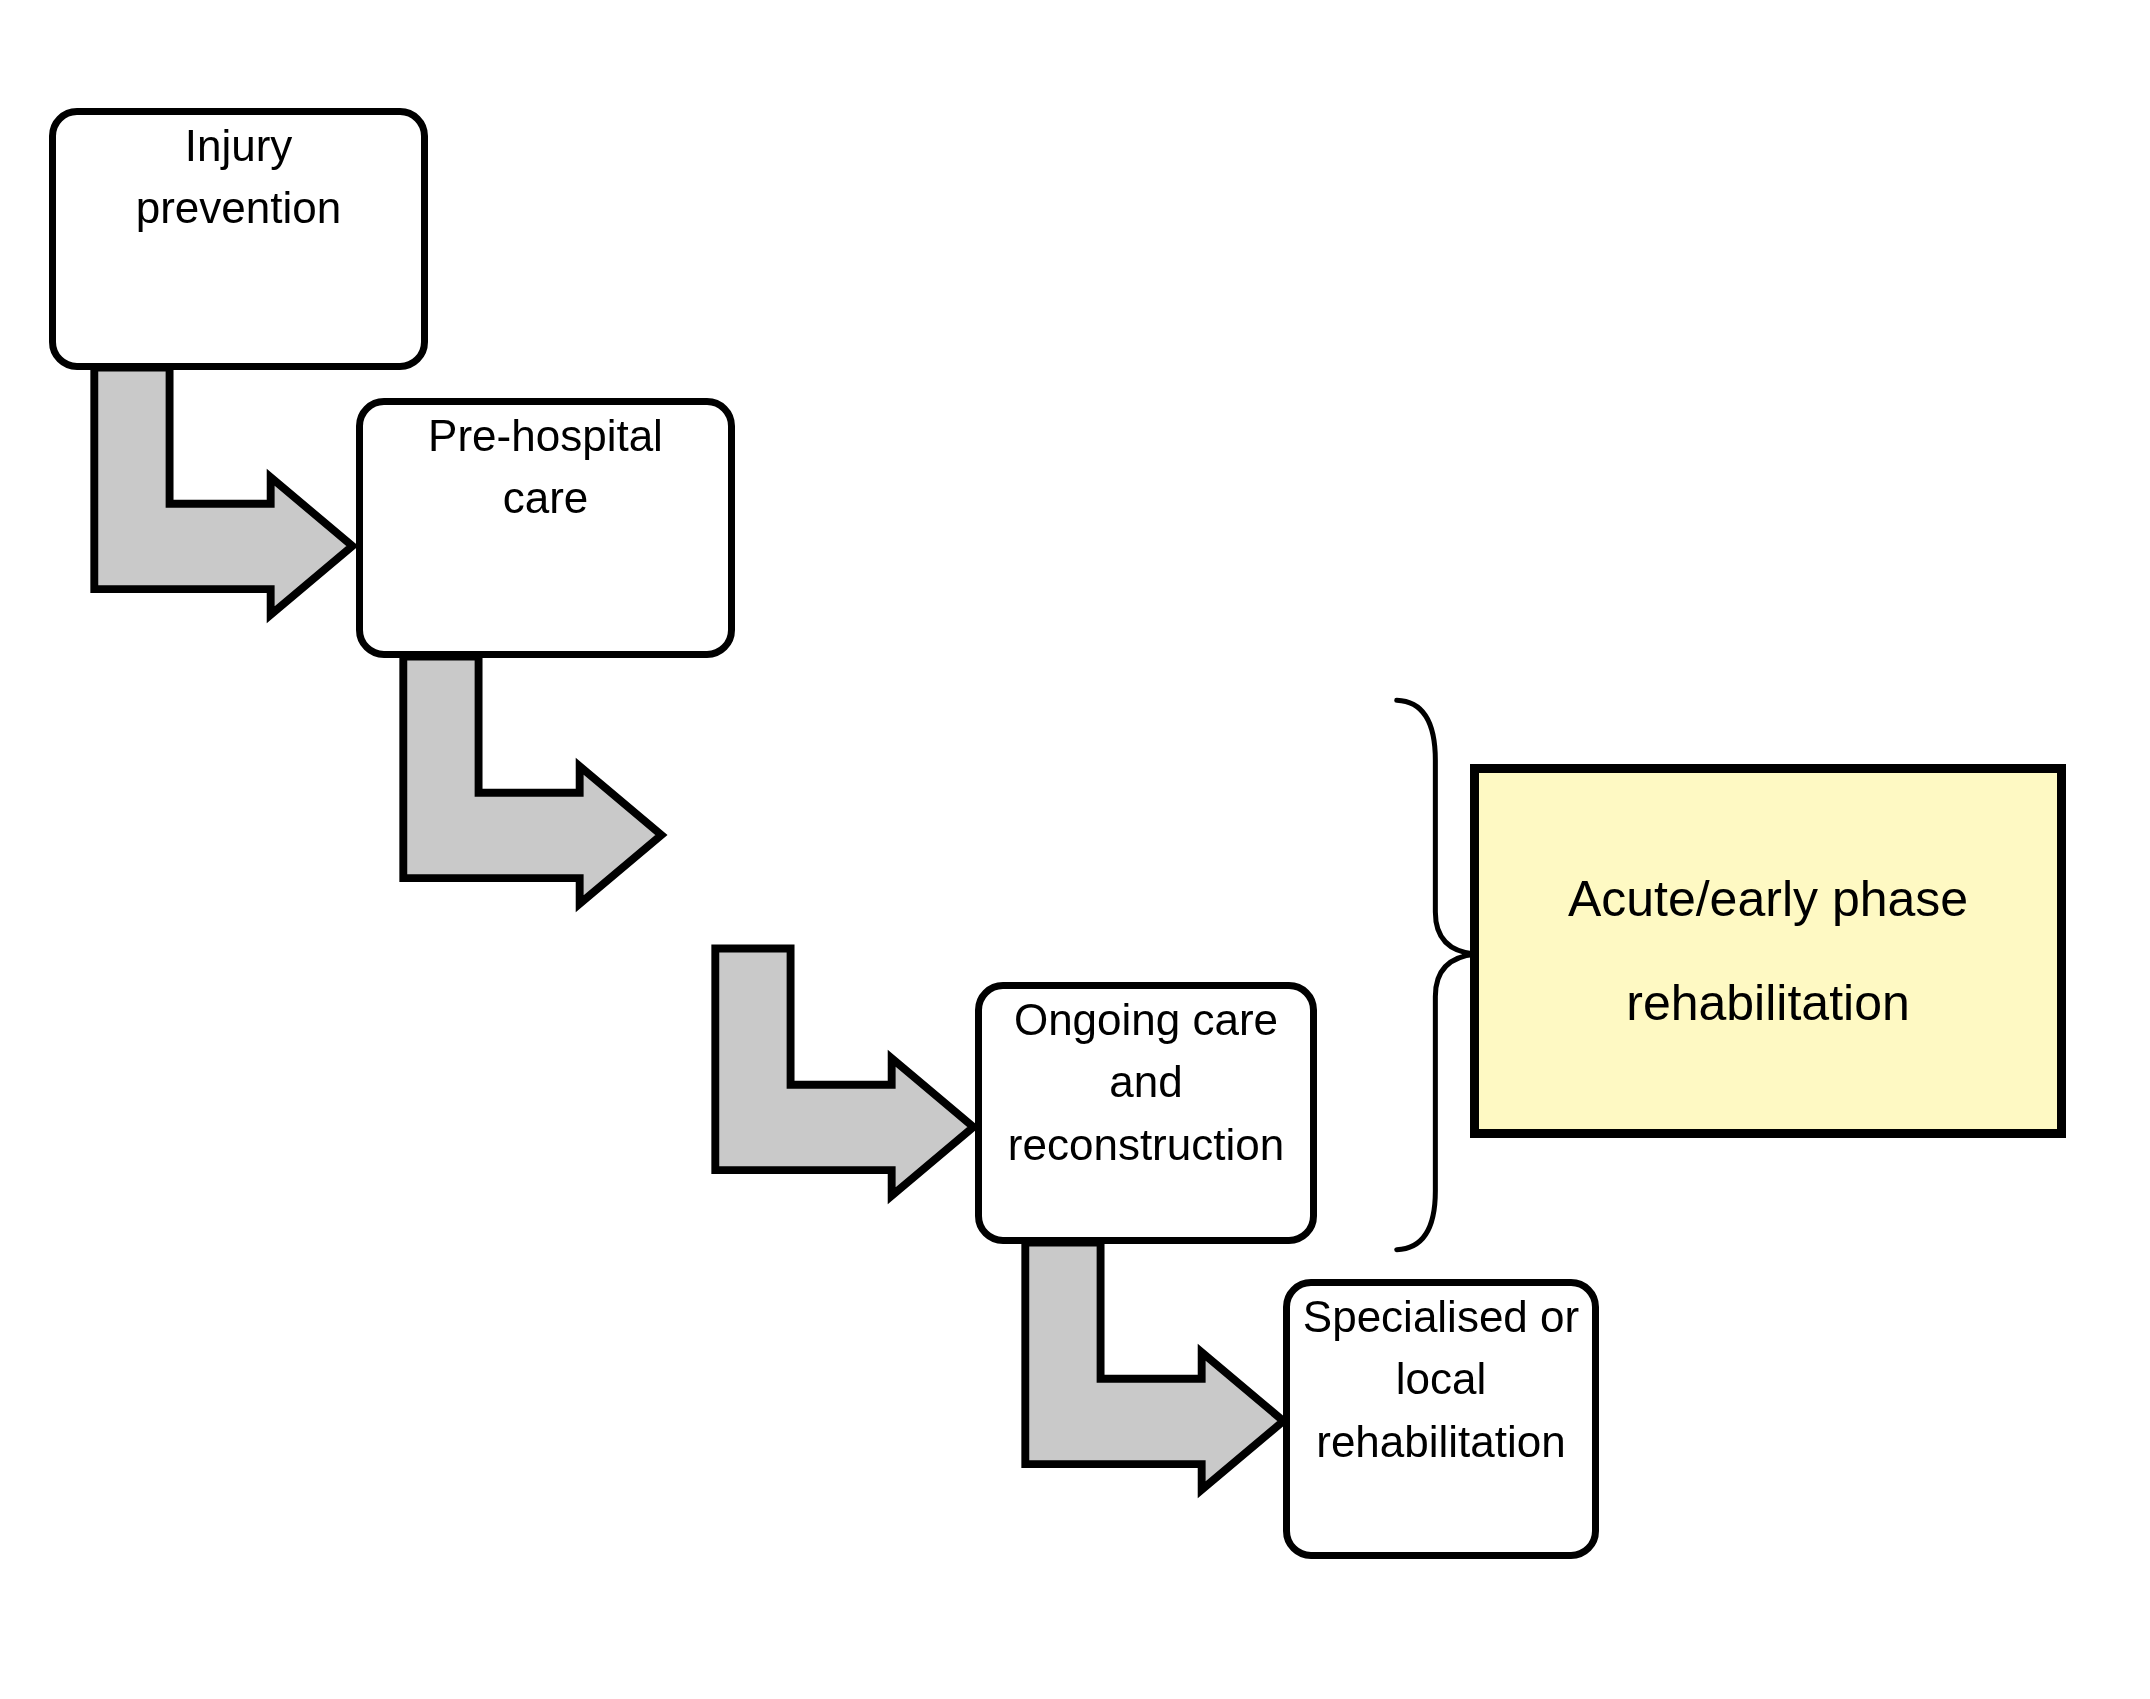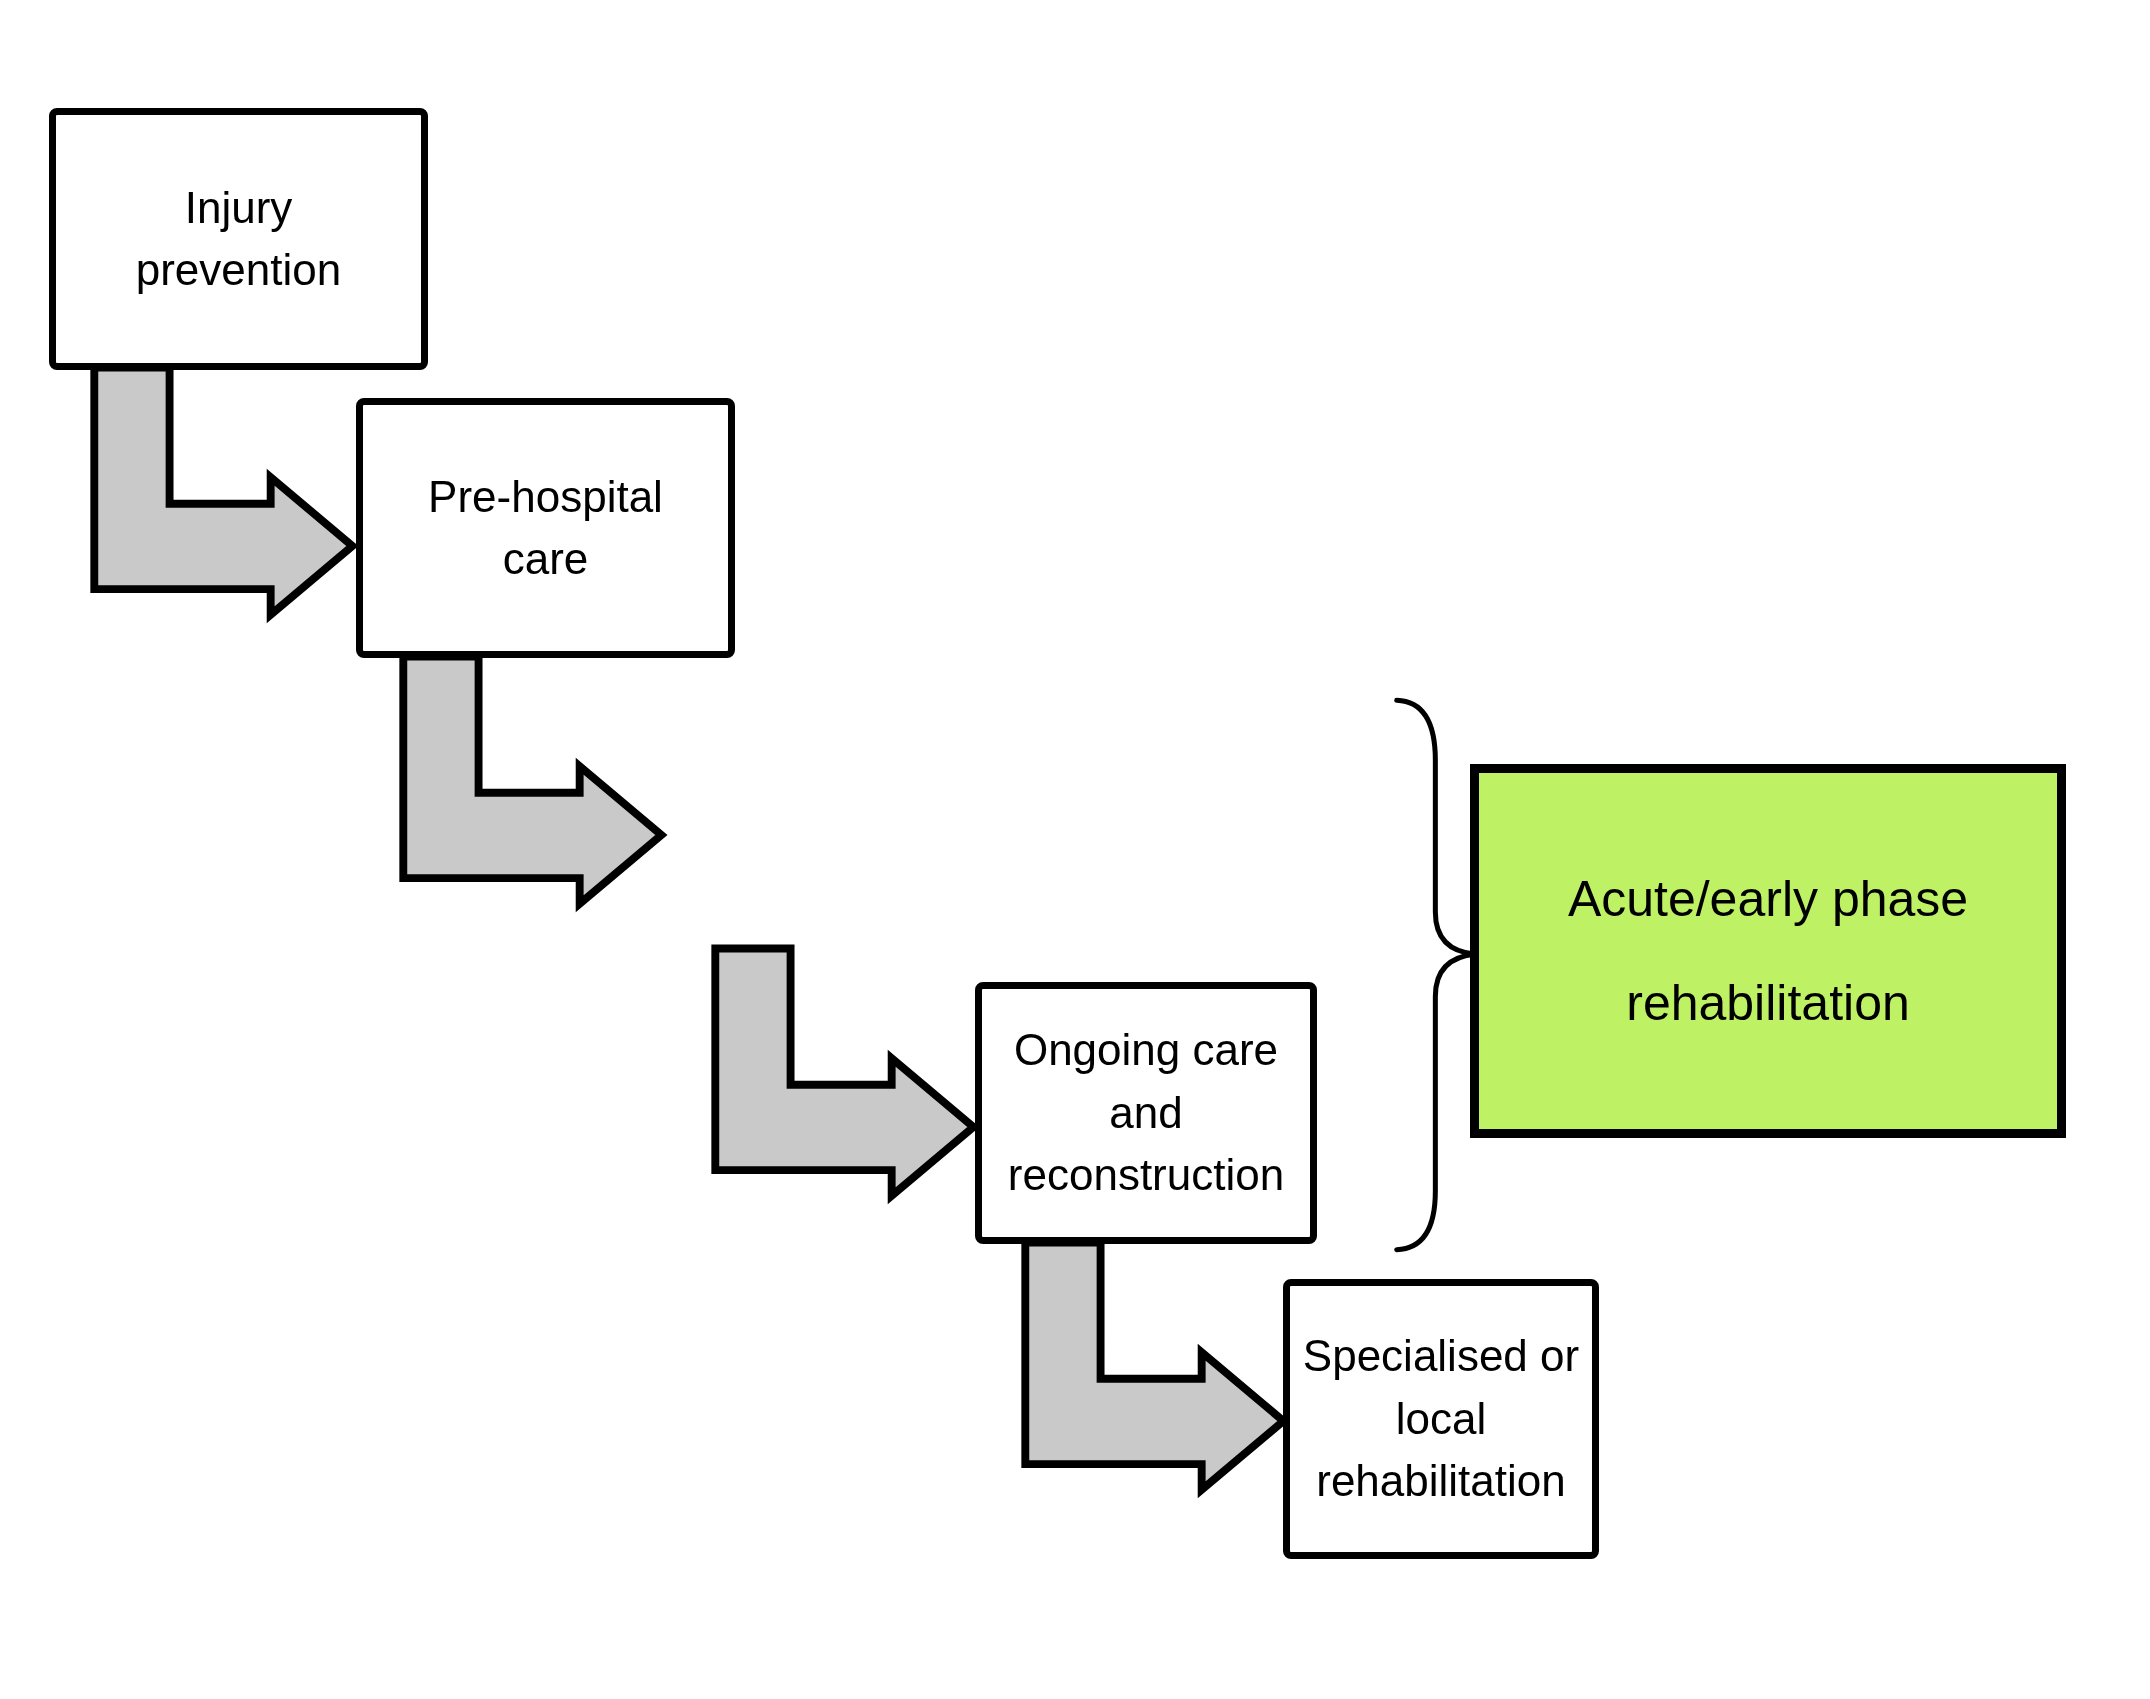--- a/index.html
+++ b/index.html
@@ -13,23 +13,22 @@
     height: 1700px;
     background: #ffffff;
     font-family: "Liberation Sans", sans-serif;
     overflow: hidden;
   }
   .flow-box {
     position: absolute;
     box-sizing: border-box;
     background: #ffffff;
     border: 7.2px solid #000000;
-    border-radius: 8px;
+    border-radius: 28px;
     display: flex;
-    align-items: center;
     justify-content: center;
     text-align: center;
     z-index: 2;
   }
   .box-label {
     white-space: pre-line;
     font-size: 44px;
     line-height: 1.42;
     color: #000000;
   }
@@ -54,21 +53,21 @@
     stroke-width: 7;
     stroke-linecap: round;
   }
   .group-box {
     position: absolute;
     left: 1470px;
     top: 764px;
     width: 596px;
     height: 374px;
     box-sizing: border-box;
-    background: #bef264;
+    background: #fef9c3;
     border: 9.3px solid #000000;
     display: flex;
     flex-direction: column;
     align-items: center;
     justify-content: center;
     text-align: center;
     z-index: 2;
   }
   .group-line {
     font-size: 50px;

